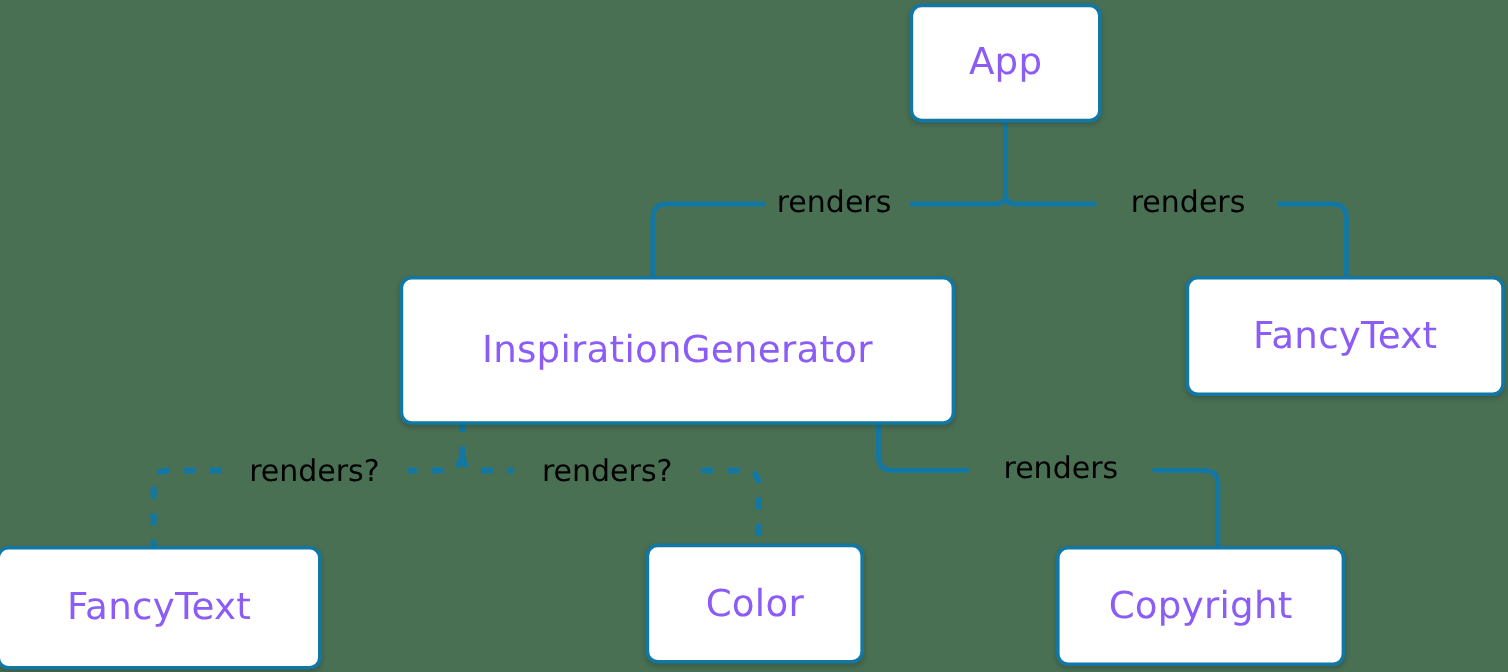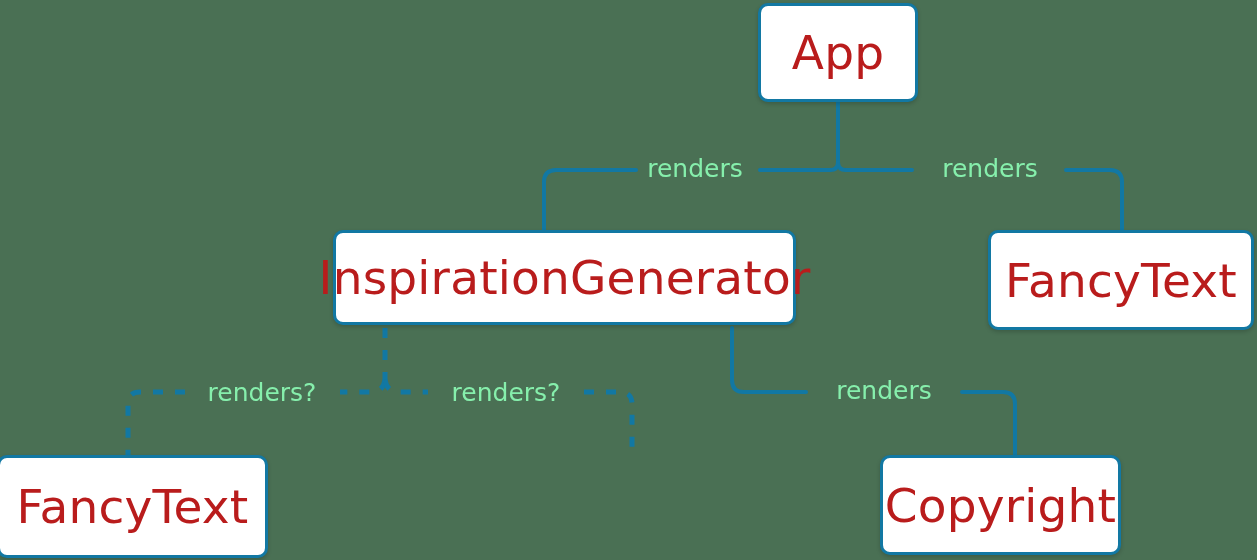--- a/index.html
+++ b/index.html
@@ -29,29 +29,29 @@
     border: 3px solid #1278a3;
     border-radius: 10px;
     display: flex;
     align-items: center;
     justify-content: center;
     color: #1278a3;
     z-index: 5;
     box-shadow: 0 2px 4px rgba(0,0,0,0.18);
   }
   .node-label {
-    font-size: 47px;
+    font-size: 31px;
     line-height: 1;
     letter-spacing: 0.2px;
-    color: #b91c1c;
+    color: #8b5cf6;
     white-space: nowrap;
   }
   .edge-label {
     position: absolute;
-    color: #86efac;
+    color: #000000;
     font-size: 25px;
     line-height: 1;
     white-space: nowrap;
     z-index: 6;
     transform: translate(-50%, -50%);
   }
 </style>
 </head>
 <body>
 
@@ -72,32 +72,35 @@
 
     <path d="M 385 380 Q 383 392 371 392 L 340 392 M 185 392 L 140 392 Q 128 392 128 404 L 128 455" fill="none" stroke="#1278a3" stroke-width="5" stroke-linecap="butt" stroke-dasharray="10 12"></path>
 
     <path d="M 385 380 Q 387 392 399 392 L 428 392 M 584 392 L 620 392 Q 632 392 632 404 L 632 453" fill="none" stroke="#1278a3" stroke-width="5" stroke-linecap="butt" stroke-dasharray="10 12"></path>
   </svg>
 
   <div class="node" style="left:758px; top:3px; width:160px; height:99px;">
     <span class="node-label">App</span>
   </div>
 
-  <div class="node" style="left:333px; top:230px; width:463px; height:95px;">
+  <div class="node" style="left:333px; top:230px; width:463px; height:124px;">
     <span class="node-label">InspirationGenerator</span>
   </div>
 
   <div class="node" style="left:988px; top:230px; width:266px; height:100px;">
     <span class="node-label">FancyText</span>
   </div>
 
   <div class="node" style="left:-3px; top:455px; width:271px; height:103px;">
     <span class="node-label">FancyText</span>
   </div>
 
+  <div class="node" style="left:538px; top:453px; width:182px; height:100px;">
+    <span class="node-label">Color</span>
+  </div>
 
   <div class="node" style="left:880px; top:455px; width:241px; height:100px;">
     <span class="node-label">Copyright</span>
   </div>
 
   <div class="edge-label" style="left:695px; top:168px;">renders</div>
 
   <div class="edge-label" style="left:990px; top:168px;">renders</div>
 
   <div class="edge-label" style="left:262px; top:392px;">renders?</div>

